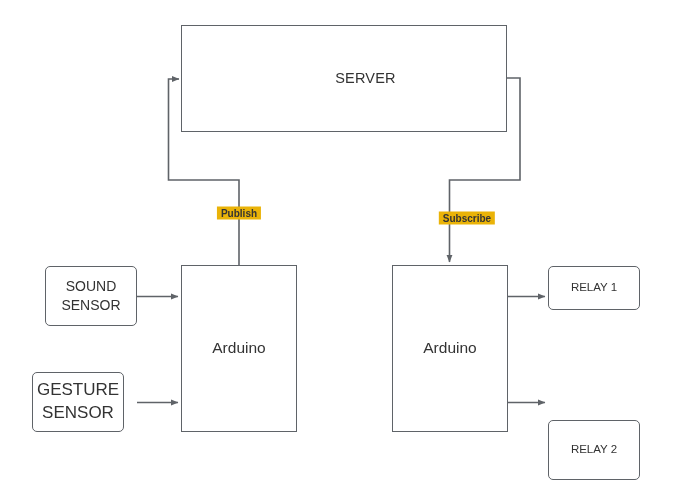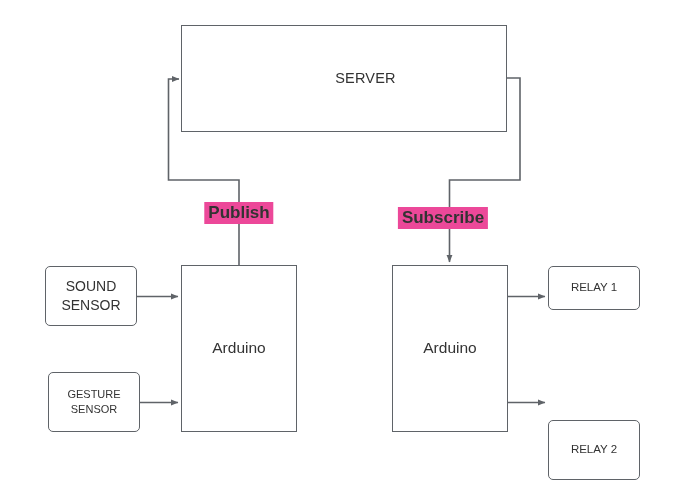--- a/index.html
+++ b/index.html
@@ -60,49 +60,49 @@
     width: 116px; height: 167px;
     font-size: 15.5px;
   }
   
   #node-sound-sensor {
     left: 45px; top: 266px;
     width: 92px; height: 60px;
     font-size: 14px;
   }
   #node-gesture-sensor {
-    left: 48px; top: 372px;
+    left: 32px; top: 372px;
     width: 92px; height: 60px;
-    font-size: 11px;
+    font-size: 17px;
   }
   
   #node-relay-1 {
     left: 548px; top: 266px;
     width: 92px; height: 44px;
     font-size: 11.5px;
   }
   #node-relay-2 {
     left: 548px; top: 372px;
     width: 92px; height: 60px;
     font-size: 11.5px;
     margin-top: 48px;
   }
 
   .edge-label {
     position: absolute;
-    font-size: 17px;
+    font-size: 10px;
     font-weight: bold;
     color: #333333;
-    background: #ec4899;
+    background: #eab308;
     padding: 1px 4px;
     transform: translate(-50%, -50%);
     white-space: nowrap;
   }
   #label-publish { left: 239px; top: 213px; }
-  #label-subscribe { left: 443px; top: 218px; }
+  #label-subscribe { left: 467px; top: 218px; }
 </style>
 </head>
 <body>
 
 <div id="canvas">
 
   <svg id="wires" viewBox="0 0 688 487" width="688" height="487" xmlns="http://www.w3.org/2000/svg">
     <defs>
       <marker id="arrow" markerWidth="8" markerHeight="8" refX="7.2" refY="3.2" orient="auto" markerUnits="userSpaceOnUse">
         <path d="M0,0.2 L7.6,3.2 L0,6.2 z" fill="#5f6368"></path>

